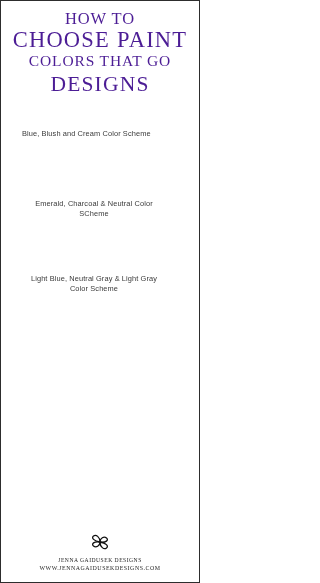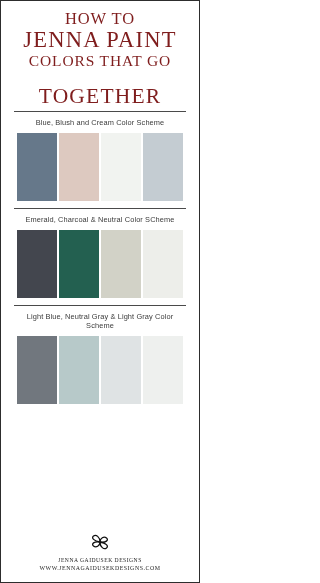--- a/index.html
+++ b/index.html
@@ -30,37 +30,38 @@
     padding-top: 9px;
     text-align: center;
     color: #1d1d1d;
   }
   .title-line {
     font-family: "Liberation Serif", serif;
     font-weight: normal;
     letter-spacing: 0.055em;
     line-height: 1.04;
     white-space: nowrap;
-    color: #7f1d1d;
+    color: #4c1d95;
   }
   .title-1 { font-size: 16.5px; margin-bottom: 1px; }
   .title-2 { font-size: 22.5px; margin-bottom: 1px; }
-  .title-3 { font-size: 15.5px; margin-bottom: 16px; }
+  .title-3 { font-size: 15.5px; margin-bottom: 4px; }
   .title-4 { font-size: 21.5px; }
 
   
   .schemes {
     flex: 1 1 auto;
     display: flex;
     flex-direction: column;
     padding-top: 4px;
   }
   .scheme {
     display: flex;
-    flex-direction: column;
+    flex-direction: row;
+    align-items: center;
   }
   .rule {
     height: 1px;
     background: #4a4a4a;
     margin: 0 4px 6px 4px;
   }
   .scheme-label {
     font-family: "Liberation Sans", sans-serif;
     font-size: 7.4px;
     line-height: 1.32;
@@ -101,23 +102,23 @@
   .footer-name { font-size: 5.6px; }
   .footer-url  { font-size: 5.9px; }
 </style>
 </head>
 <body>
 
 <div class="poster">
 
   <div class="title-block">
     <div class="title-line title-1">HOW TO</div>
-    <div class="title-line title-2">JENNA PAINT</div>
+    <div class="title-line title-2">CHOOSE PAINT</div>
     <div class="title-line title-3">COLORS THAT GO</div>
-    <div class="title-line title-4">TOGETHER</div>
+    <div class="title-line title-4">DESIGNS</div>
   </div>
 
   <div class="schemes">
 
     <div class="scheme">
       <div class="rule"></div>
       <div class="scheme-label">Blue, Blush and Cream Color Scheme</div>
       <div class="swatch-row">
         <div class="swatch" style="background-color: rgb(102, 120, 138);"></div>
         <div class="swatch" style="background-color: rgb(221, 201, 192);"></div>

